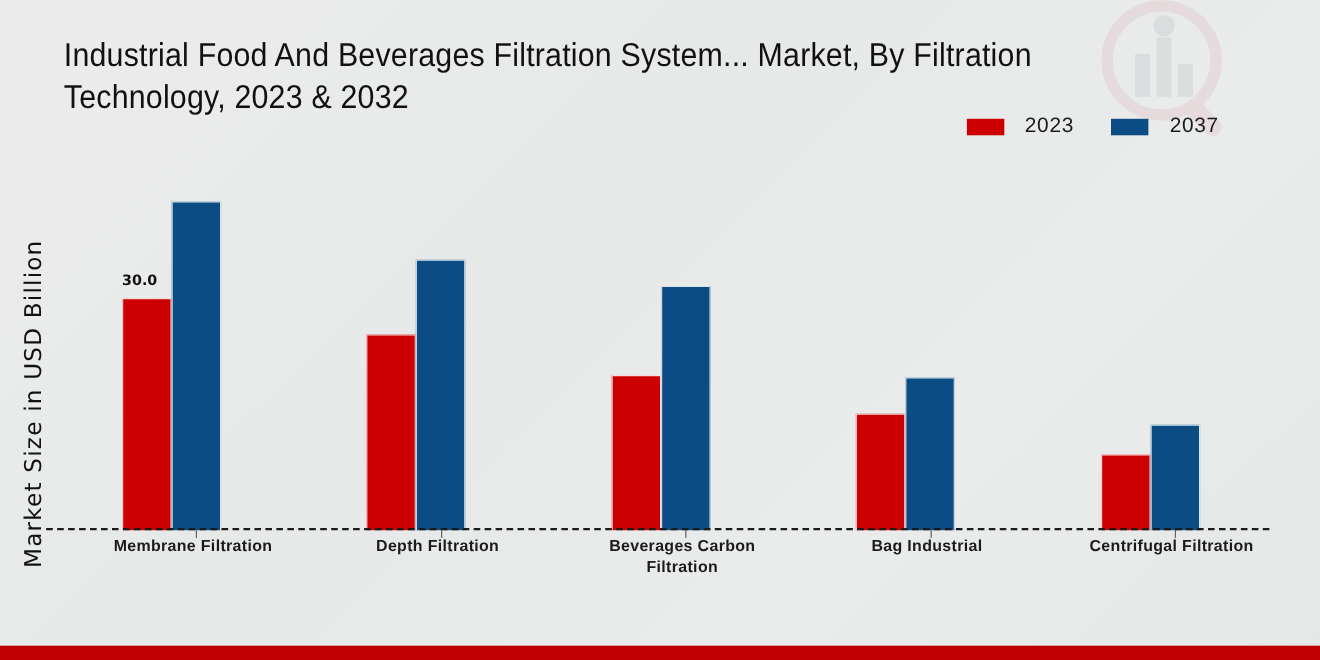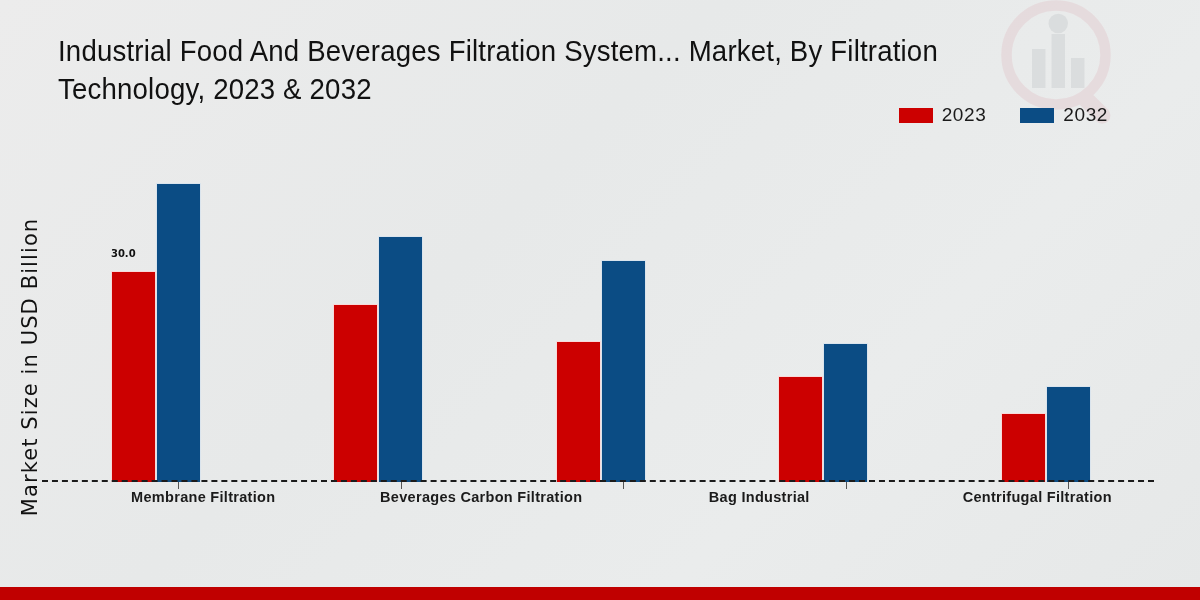--- a/index.html
+++ b/index.html
@@ -26,21 +26,21 @@
     color:#111; font-weight:400;
     transform:scaleX(.92); transform-origin:left top;
     white-space:pre-wrap;
   }
 
   
   .legend {
     position:absolute; right:92px; top:104px;
     display:flex; align-items:center; gap:34px;
   }
-  .legend-item { display:flex; align-items:center; gap:9px; }
+  .legend-item { display:flex; align-items:center; gap:19px; }
   .legend-swatch { width:34px; height:15px; display:block; }
   .legend-label {
     font-family:"Liberation Sans Narrow","Liberation Sans",sans-serif;
     font-size:19px; color:#1a1a1a; letter-spacing:.6px;
   }
 
   
   .ylabel-wrap {
     position:absolute; left:0px; top:0px; width:42px; height:600px;
   }
@@ -72,21 +72,21 @@
   }
   .bar {
     width:45px; position:relative;
     border:1px solid rgba(255,255,255,.85);
     border-bottom:none;
   }
   .bar.red  { background:#cc0000; }
   .bar.blue { background:#0b4c84; }
   .bar-value {
     position:absolute; left:-1px; top:-24px;
-    font-size:10px; font-weight:bold; color:#111;
+    font-size:13px; font-weight:bold; color:#111;
     font-family:"DejaVu Sans", sans-serif;
     white-space:nowrap;
   }
   .tick {
     position:absolute; bottom:-7px; left:50%;
     width:1px; height:7px; background:#555;
   }
 
   
   .catlabels {
@@ -124,21 +124,21 @@
 
   <div class="title">Industrial Food And Beverages Filtration System... Market, By Filtration Technology, 2023 &amp; 2032</div>
 
   <div class="legend">
     <div class="legend-item">
       <span class="legend-swatch" style="background:#cc0000"></span>
       <span class="legend-label">2023</span>
     </div>
     <div class="legend-item">
       <span class="legend-swatch" style="background:#0b4c84"></span>
-      <span class="legend-label">2032</span>
+      <span class="legend-label">2037</span>
     </div>
   </div>
 
   <div class="ylabel-wrap">
     <div class="ylabel">Market Size in USD Billion</div>
   </div>
 
   <div class="plot">
     <div class="groups">
 
@@ -178,20 +178,22 @@
           <span class="tick"></span>
         </div>
       </div>
 
     </div>
     <div class="baseline"></div>
   </div>
 
   <div class="catlabels">
     <div class="catlabel">Membrane
+Filtration</div>
+    <div class="catlabel">Depth
 Filtration</div>
     <div class="catlabel">Beverages
 Carbon
 Filtration</div>
     <div class="catlabel">Bag
 Industrial</div>
     <div class="catlabel">Centrifugal
 Filtration</div>
   </div>
 

